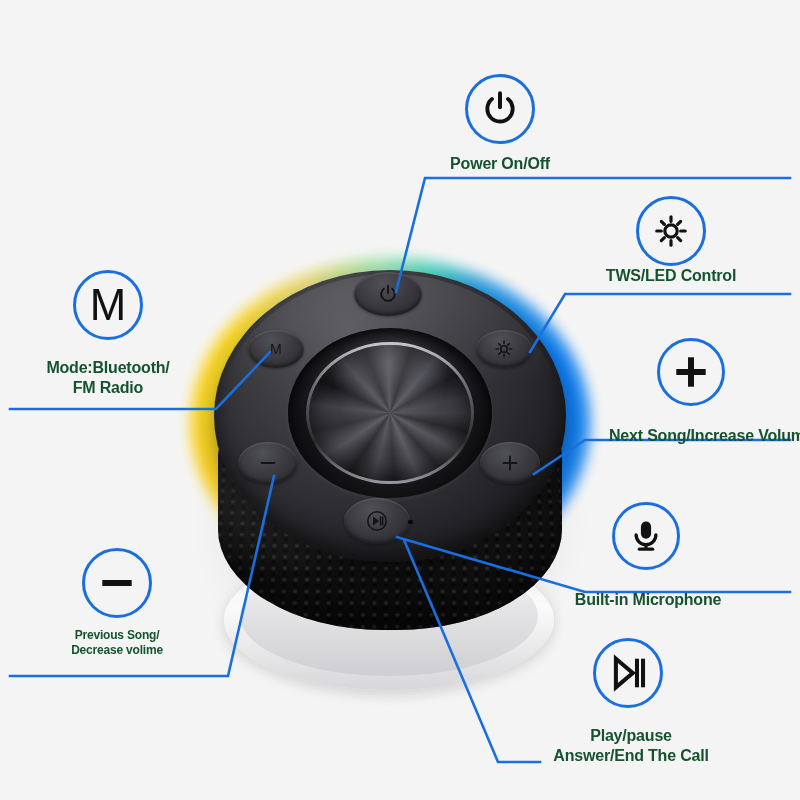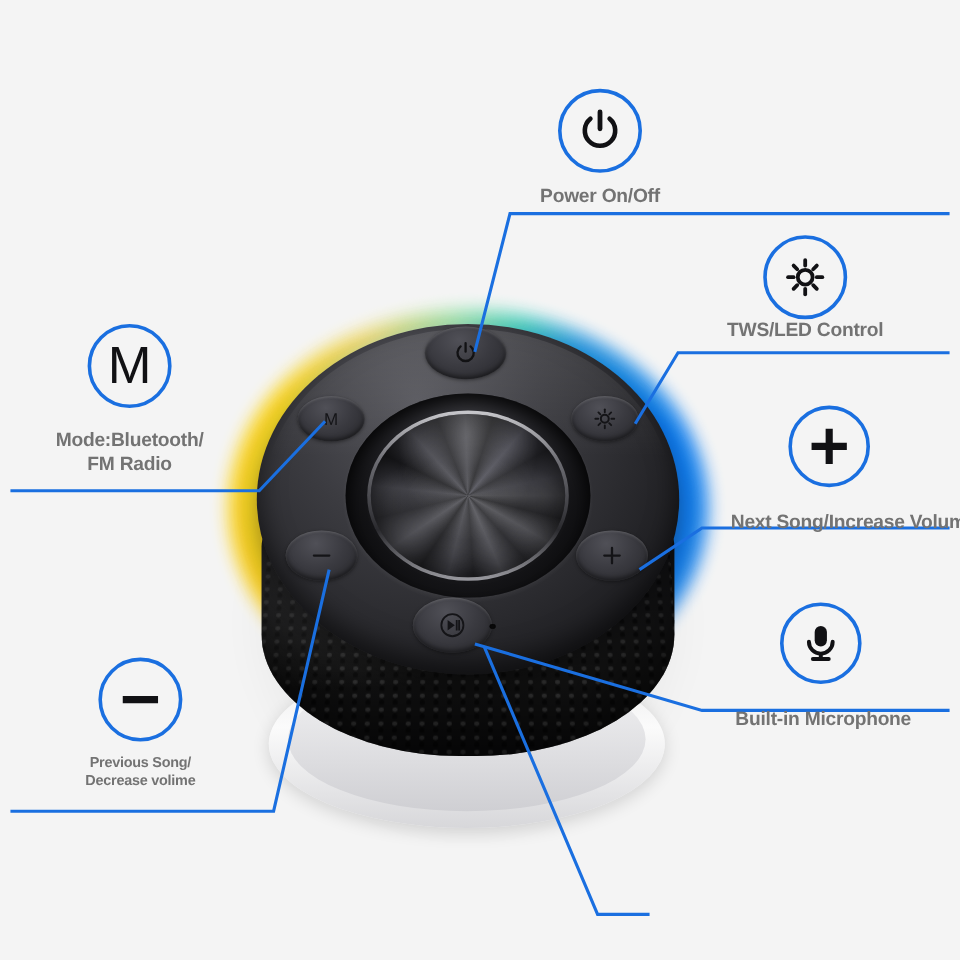--- a/index.html
+++ b/index.html
@@ -15,21 +15,21 @@
   
   .callout{position:absolute;display:flex;flex-direction:column;align-items:center;}
   .cbadge{
     border-radius:50%;
     box-sizing:border-box;
     display:flex;align-items:center;justify-content:center;
     background:transparent;
   }
   .clabel{
     text-align:center;
-    color:#737373;
+    color:#14532d;
     font-weight:bold;
     letter-spacing:-0.2px;
     line-height:1.22;
     white-space:pre;
   }
 
   
   .layer{position:absolute;left:0;top:0;width:800px;height:800px;pointer-events:none;}
 
   
@@ -338,26 +338,36 @@
 
   <div class="callout" style="left:82px;top:548px;width:70px;">
     <div class="cbadge" style="width:70px;height:70px;border:3px solid #1a6fe0;">
       <svg width="42" height="42" viewBox="0 0 24 24">
         <line x1="3.6" y1="12" x2="20.4" y2="12" stroke="#111114" stroke-width="3.4" stroke-linecap="butt"></line>
       </svg>
     </div>
     <div class="clabel" style="font-size:12px;position:absolute;top:80px;left:-45px;width:160px;">Previous Song/<br>Decrease volime</div>
   </div>
 
-  <div class="callout" style="left:650px;top:502px;width:68px;">
+  <div class="callout" style="left:612px;top:502px;width:68px;">
     <div class="cbadge" style="width:68px;height:68px;border:3px solid #1a6fe0;">
       <svg width="36" height="36" viewBox="0 0 24 24">
         <rect x="8.6" y="2.4" width="6.8" height="11.4" rx="3.4" fill="#111114"></rect>
         <path d="M5.4 11.2a6.6 6.6 0 0 0 13.2 0" fill="none" stroke="#111114" stroke-width="2.2" stroke-linecap="round"></path>
         <line x1="12" y1="17.6" x2="12" y2="20.4" stroke="#111114" stroke-width="2.2"></line>
         <line x1="7.6" y1="20.8" x2="16.4" y2="20.8" stroke="#111114" stroke-width="2.2" stroke-linecap="round"></line>
       </svg>
     </div>
     <div class="clabel" style="font-size:16px;margin-top:10px;white-space:nowrap;position:absolute;top:78px;left:-44px;width:160px;">Built-in Microphone</div>
   </div>
 
+  <div class="callout" style="left:593px;top:638px;width:70px;">
+    <div class="cbadge" style="width:70px;height:70px;border:3px solid #1a6fe0;">
+      <svg width="44" height="44" viewBox="0 0 24 24">
+        <path d="M5.4 4.2 L14.6 12 L5.4 19.8 Z" fill="none" stroke="#111114" stroke-width="2.2" stroke-linejoin="miter"></path>
+        <line x1="16.9" y1="4.2" x2="16.9" y2="19.8" stroke="#111114" stroke-width="2.2"></line>
+        <line x1="20.2" y1="4.2" x2="20.2" y2="19.8" stroke="#111114" stroke-width="2.2"></line>
+      </svg>
+    </div>
+    <div class="clabel" style="font-size:16px;margin-top:10px;position:absolute;top:78px;left:-52px;width:180px;">Play/pause<br>Answer/End The Call</div>
+  </div>
 
 </div>
 
 </body></html>

